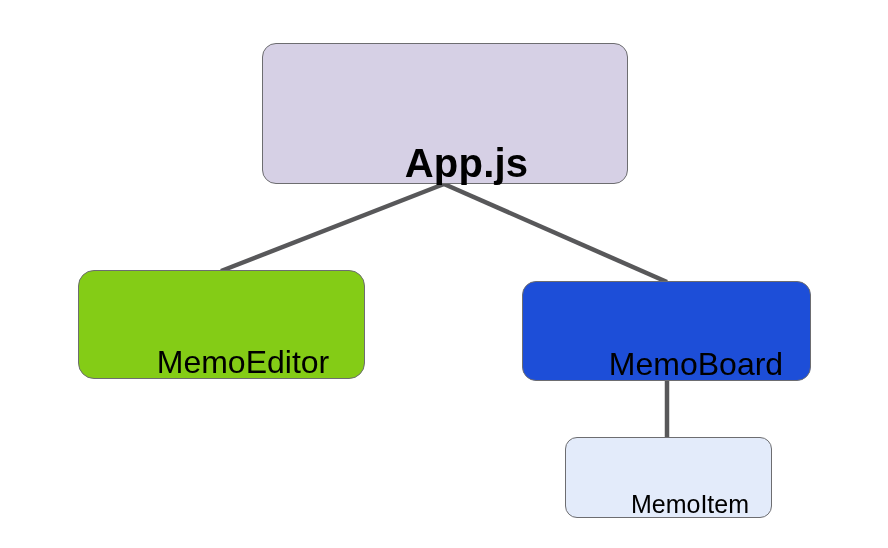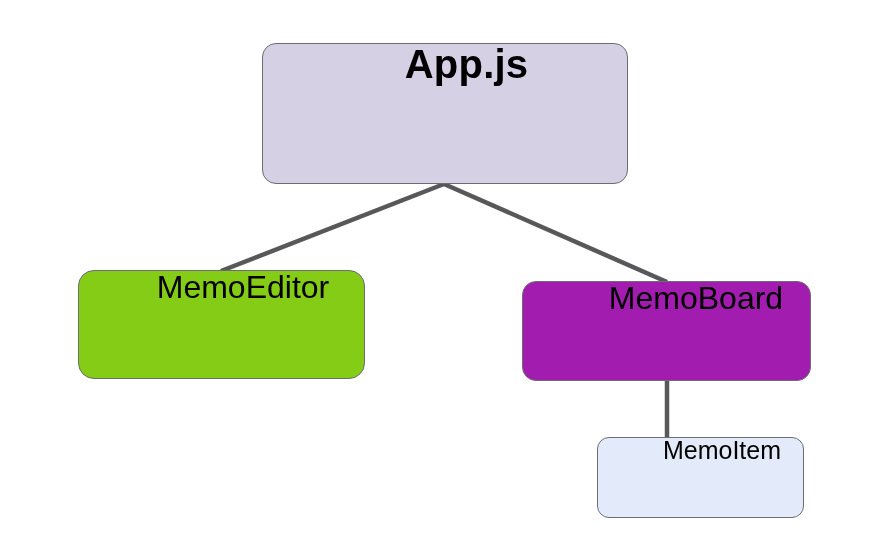--- a/index.html
+++ b/index.html
@@ -25,21 +25,21 @@
     top: 0;
     width: 888px;
     height: 548px;
   }
   .node {
     position: absolute;
     box-sizing: border-box;
     border: 1.6px solid #6d6d70;
     border-radius: 14px;
     display: flex;
-    align-items: flex-start;
+    align-items: flex-end;
     justify-content: center;
     color: #000000;
     line-height: 1;
     white-space: nowrap;
     z-index: 2;
     padding-left: 43px;
   }
   .node-label {
     display: block;
   }
@@ -71,39 +71,38 @@
     font-size: 32px;
     font-weight: normal;
   }
 
   
   #node-memoboard {
     left: 522px;
     top: 281px;
     width: 289px;
     height: 100px;
-    background: #a21caf;
+    background: #1d4ed8;
     border-radius: 14px;
   }
   #node-memoboard .node-label {
     font-size: 32px;
     font-weight: normal;
     position: relative;
     left: 8px;
   }
 
   
   #node-memoitem {
     left: 565px;
     top: 437px;
     width: 207px;
     height: 81px;
     background: #e3ebfa;
     border-radius: 12px;
-    margin-left: 32px;
   }
   #node-memoitem .node-label {
     font-size: 25px;
     font-weight: normal;
   }
 </style>
 </head>
 <body>
 
 <div id="diagram-canvas">

